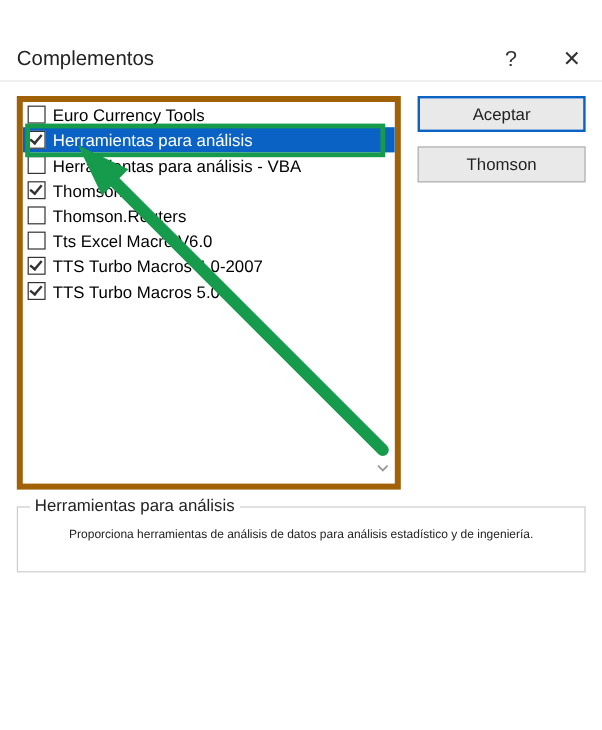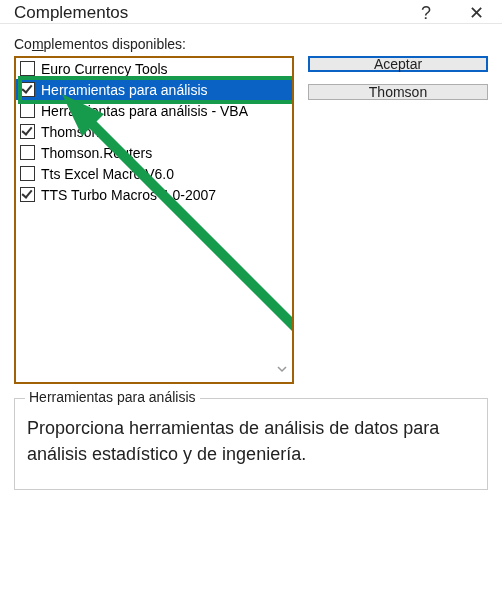--- a/index.html
+++ b/index.html
@@ -11,21 +11,22 @@
     height: 608px;
     overflow: hidden;
     position: relative;
   }
   .titlebar {
     display: flex;
     align-items: center;
     justify-content: space-between;
     padding: 8px 10px 6px 14px;
     border-bottom: 1px solid #e6e6e6;
-    height: 24px;
+    height: 40px;
+    margin-top: 28px;
   }
   .titlebar-title {
     font-size: 17px;
     color: #222;
   }
   .titlebar-controls {
     display: flex;
     gap: 22px;
     align-items: center;
     color: #333;
@@ -46,22 +47,22 @@
     font-size: 14px;
     margin-bottom: 4px;
     color: #222;
   }
   .list-label u { text-decoration: underline; }
   .main-row {
     display: flex;
     gap: 14px;
   }
   .listbox {
-    border: 2px solid #a16207;
-    width: 280px;
+    border: 5px solid #a16207;
+    width: 320px;
     height: 328px;
     position: relative;
     background: #fff;
     overflow: hidden;
   }
   .list-scroll {
     position: absolute;
     bottom: 4px;
     right: 4px;
     color: #aaa;
@@ -125,21 +126,21 @@
     flex: 1;
   }
   .btn {
     border: 1px solid #aeaeae;
     background: #e9e9e9;
     padding: 6px 4px;
     font-size: 14px;
     text-align: center;
     cursor: default;
     color: #222;
-    height: 16px;
+    height: 30px;
     display: flex;
     align-items: center;
     justify-content: center;
   }
   .btn.primary {
     border: 2px solid #0a63c4;
   }
   .btn u { text-decoration: underline; }
   .fieldset {
     margin-top: 14px;
@@ -150,40 +151,38 @@
   .fieldset-legend {
     position: absolute;
     top: -10px;
     left: 10px;
     background: #fff;
     padding: 0 4px;
     font-size: 14px;
     color: #222;
   }
   .description {
-    font-size: 18px;
+    font-size: 10px;
     color: #222;
     line-height: 1.45;
+    text-align: center;
   }
 </style>
 </head>
 <body>
 
 <div class="titlebar">
   <div class="titlebar-title">Complementos</div>
   <div class="titlebar-controls">
     <span>?</span>
     <span>✕</span>
   </div>
 </div>
 
 <div class="content">
-  <div class="list-label">
-    <span>Co</span><u>m</u><span>plementos disponibles:</span>
-  </div>
 
   <div class="main-row">
     <div class="listbox" id="listbox">
       <div class="item">
           <span class="chk"></span>
           <span class="item-label">Euro Currency Tools</span>
         </div>
         <div class="item selected">
           <span class="chk checked"></span>
           <span class="item-label">Herramientas para análisis</span>
@@ -200,20 +199,24 @@
           <span class="chk"></span>
           <span class="item-label">Thomson.Reuters</span>
         </div>
         <div class="item">
           <span class="chk"></span>
           <span class="item-label">Tts Excel Macro V6.0</span>
         </div>
         <div class="item">
           <span class="chk checked"></span>
           <span class="item-label">TTS Turbo Macros 4.0-2007</span>
+        </div>
+        <div class="item">
+          <span class="chk checked"></span>
+          <span class="item-label">TTS Turbo Macros 5.0</span>
         </div>
         <div class="highlight-box"></div>
       <svg class="arrow-svg" width="330" height="330" style="left:0;top:0;">
         <line x1="300" y1="290" x2="66" y2="56" stroke="#169a4c" stroke-width="10" stroke-linecap="round"></line>
         <polygon points="46,36 88,56 66,78" fill="#169a4c"></polygon>
       </svg>
       <span class="list-scroll">
         <svg width="12" height="12" viewBox="0 0 12 12">
             <path d="M2 4 L6 8 L10 4" fill="none" stroke="#999" stroke-width="1.5"></path>
           </svg>

